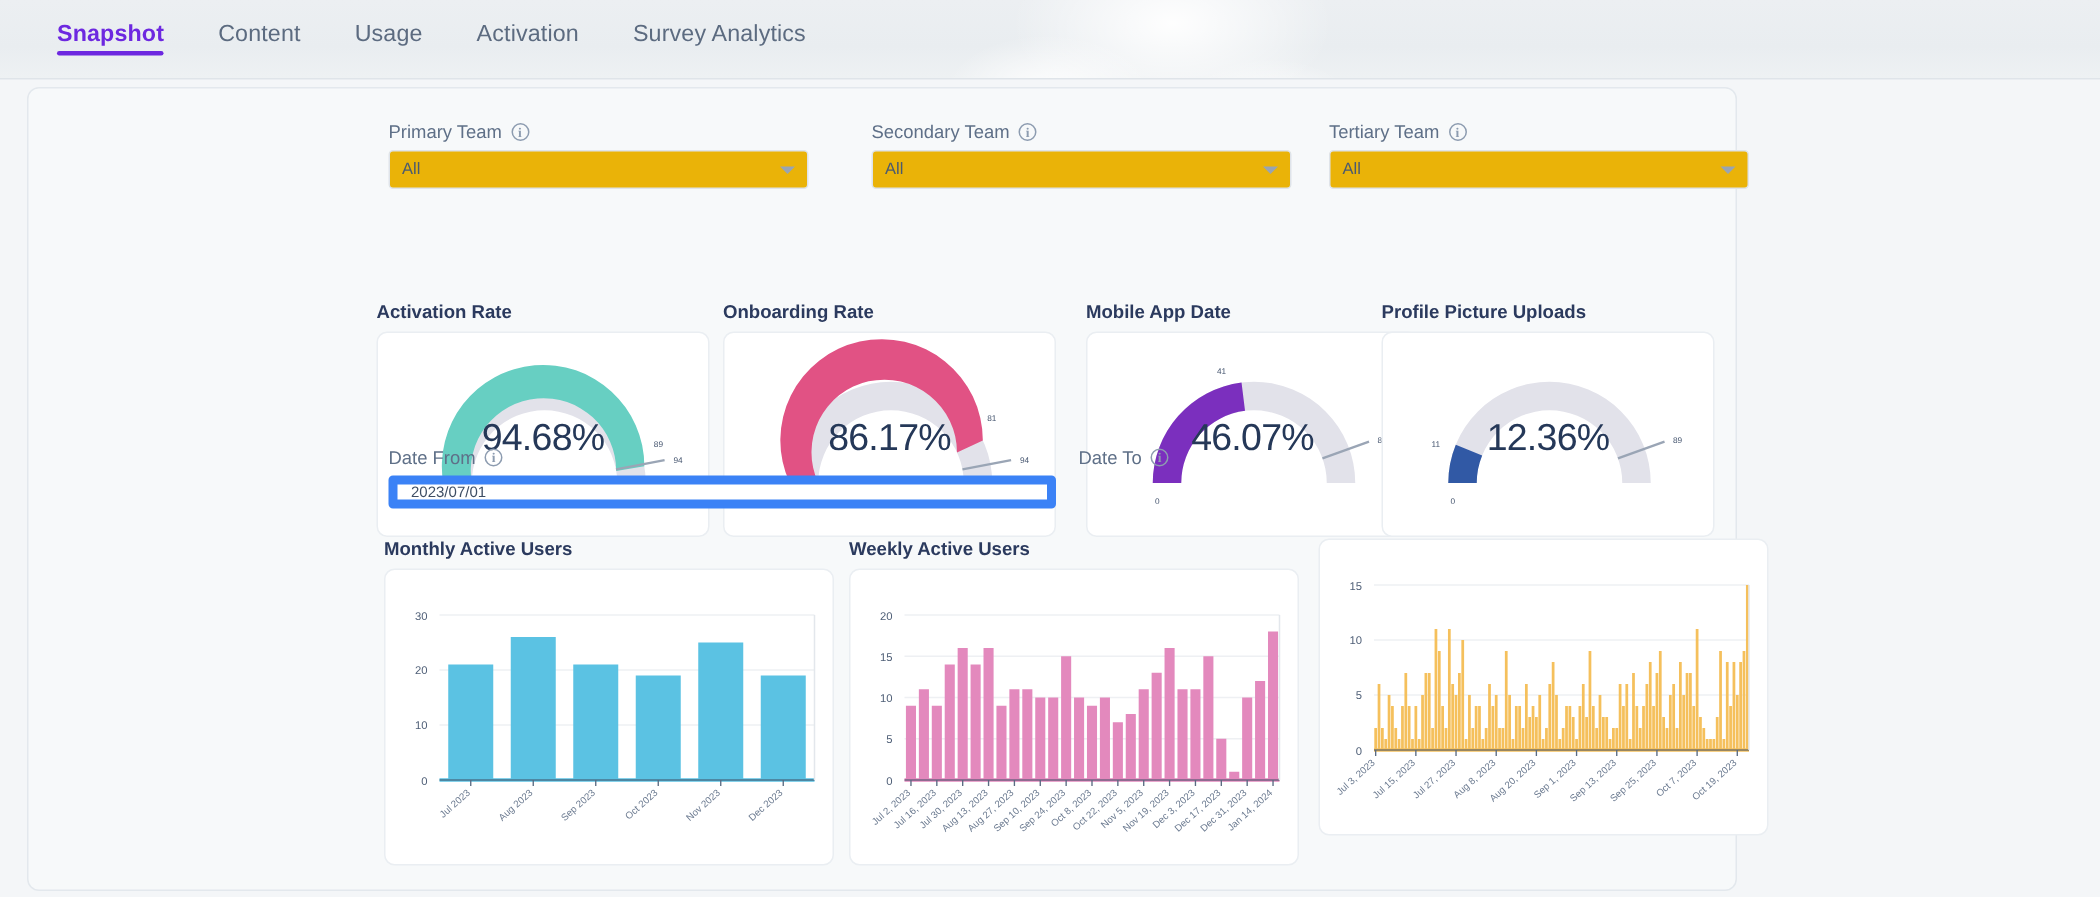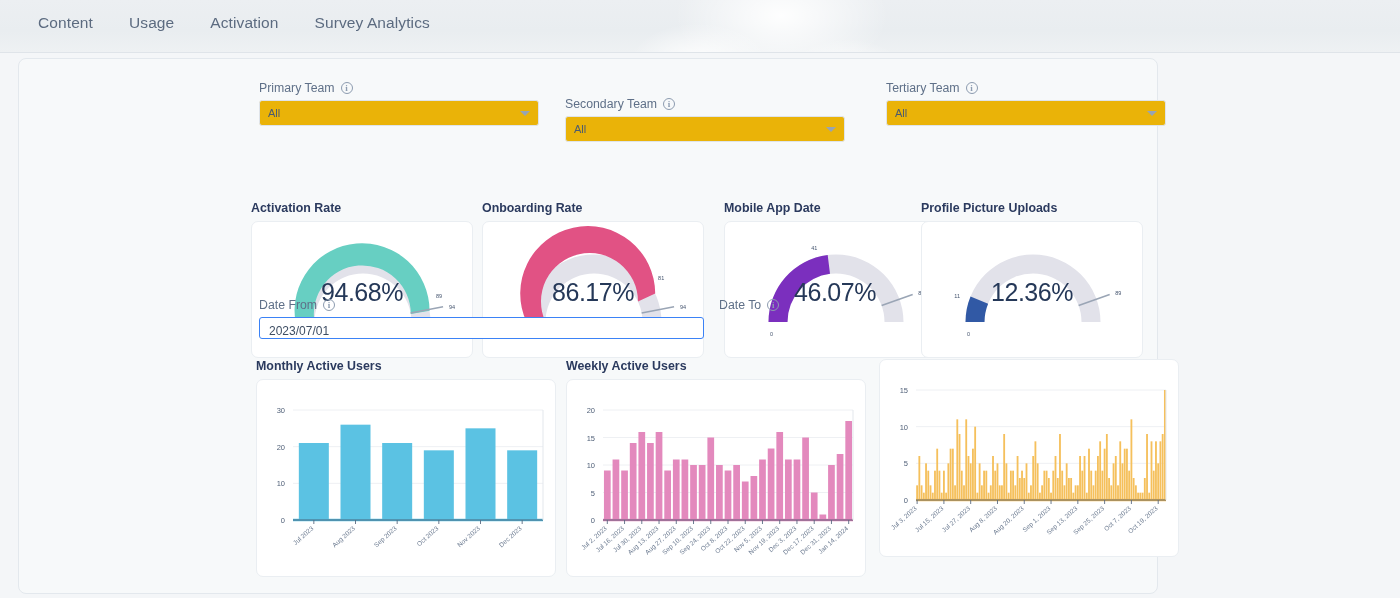--- a/index.html
+++ b/index.html
@@ -40,21 +40,21 @@
 
   
   .panel{
     position:absolute; top:58px; left:18px; width:1140px; height:536px;
     background:#f7f9fa; border:1px solid #e3e8ed; border-radius:8px;
   }
 
   
   .filters{ position:absolute; top:22px; left:222px; width:930px; height:60px; }
   .field{ position:absolute; width:280px; }
-  .field.f1{ left:18px; } .field.f2{ left:324px;margin-top:16px; } .field.f3{ left:645px; }
+  .field.f1{ left:18px; } .field.f2{ left:340px; } .field.f3{ left:645px; }
   .field-label{
     font-size:12.3px; color:#5f7088; display:flex; align-items:center; gap:6px;
     margin-bottom:5px; white-space:nowrap;
   }
   .info-i{
     width:12px; height:12px; border:1.2px solid #8d9cb0; border-radius:50%;
     display:inline-flex; align-items:center; justify-content:center;
     font-size:9px; line-height:1; color:#8d9cb0; font-style:normal; font-weight:700;
     font-family:"Liberation Serif", serif;
   }
@@ -85,22 +85,22 @@
   .gauge-val{
     position:absolute; left:0; right:0; top:56px; text-align:center;
     font-size:25px; font-weight:400; color:#253858; letter-spacing:-.5px;
   }
 
   
   .dates{ position:absolute; top:239px; left:222px; width:940px; height:50px; }
   .date-field{ position:absolute; width:445px; }
   .date-field.d1{ left:18px; } .date-field.d2{ left:478px; }
   .date-input{
-    height:22px; background:#fff; border:1px solid #3b82f6; border-radius:3px;
-    display:flex; align-items:flex-end; padding:0 9px; font-size:12px; color:#3d4d63;
+    height:22px; background:#fff; border:6px solid #3b82f6; border-radius:3px;
+    display:flex; align-items:flex-start; padding:0 9px; font-size:10px; color:#3d4d63;
   }
 
   
   .bars{ position:absolute; top:300px; left:222px; width:950px; height:230px; }
   .bar-block{ position:absolute; }
   .bar-block.b1{ left:15px; width:300px; }
   .bar-block.b2{ left:325px; width:300px; }
   .bar-block.b3{ left:638px; width:300px; }
   .bar-card{
     background:#fff; border:1px solid #eaeef2; border-radius:7px;
@@ -113,20 +113,21 @@
   .tick-lbl{ font-size:6.5px; fill:#6b7a90; font-family:"Liberation Sans", sans-serif; }
   .ytick-lbl{ font-size:7.5px; fill:#4f5f77; font-family:"Liberation Sans", sans-serif; }
   .gauge-tick{ font-size:5.5px; fill:#44546e; font-family:"Liberation Sans", sans-serif; }
 </style>
 </head>
 <body>
 
 <div class="topbar">
   <div class="cloud"></div>
   <div class="tabs">
+    <div class="tab active"><span>Snapshot</span></div>
     <div class="tab"><span>Content</span></div>
     <div class="tab"><span>Usage</span></div>
     <div class="tab"><span>Activation</span></div>
     <div class="tab"><span>Survey Analytics</span></div>
   </div>
 </div>
 <div class="topbar-rule"></div>
 
 <div class="panel">
 

